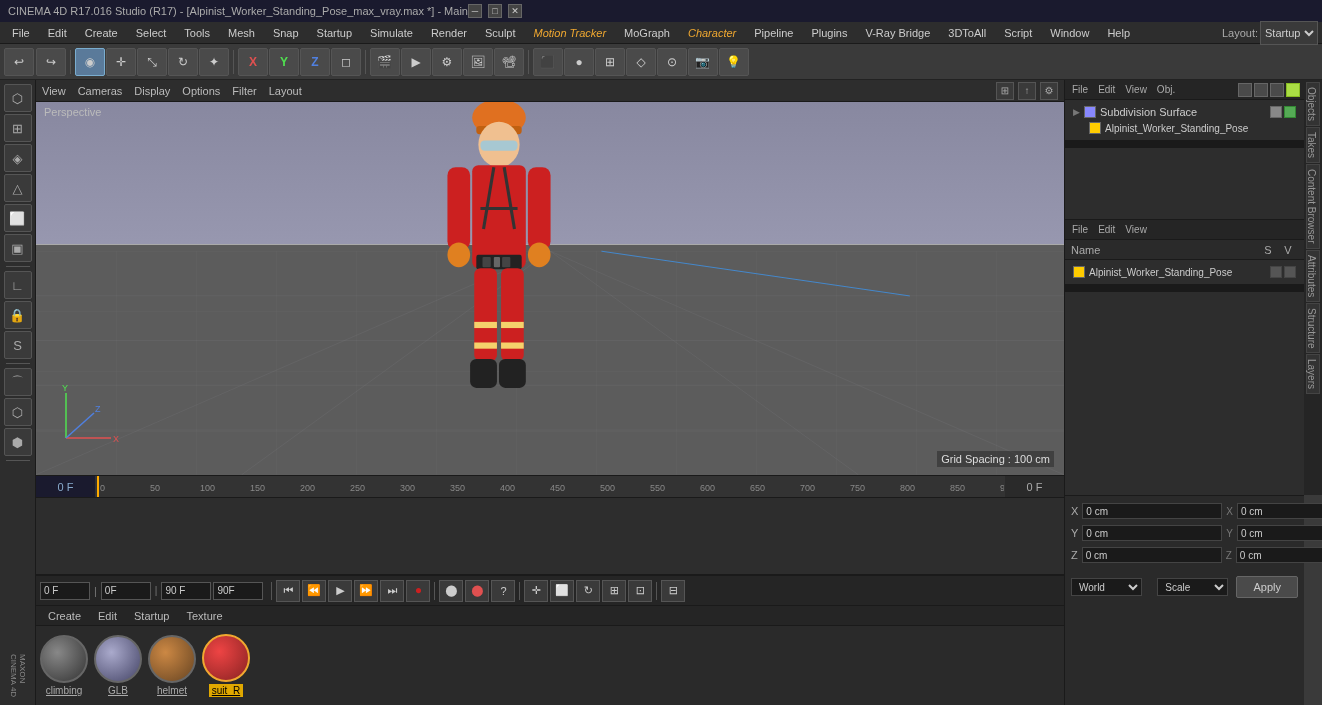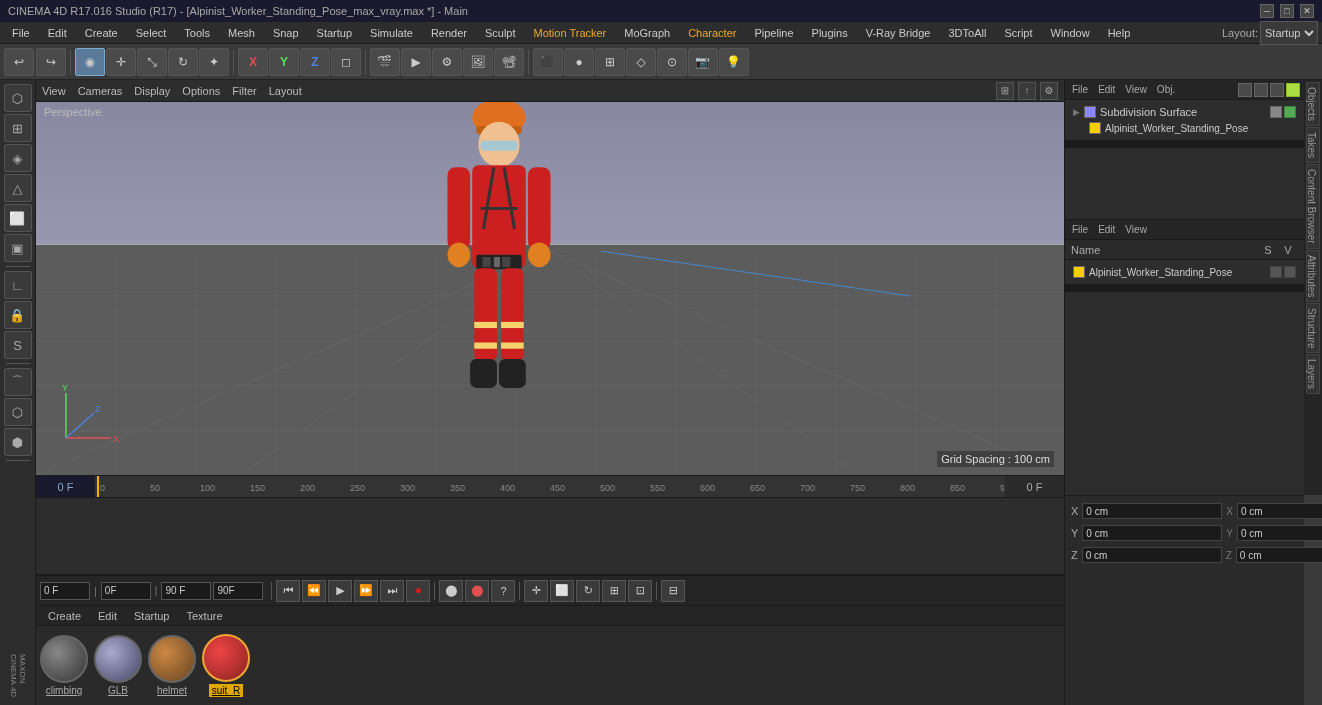--- a/index.html
+++ b/index.html
@@ -1,26 +1,26 @@
 <!DOCTYPE html>
 <html><head>
   <meta charset="utf-8">
   <style>
     * { margin: 0; padding: 0; box-sizing: border-box; }
     body { width: 1322px; height: 705px; overflow: hidden; background: #3a3a3a; font-family: Arial, sans-serif; font-size: 11px; color: #ccc; user-select: none; }
 
     
-    #title-bar { height: 22px; background: #1a1a2e; display: flex; align-items: center; justify-content: space-between; padding: 0 8px; color: #aaa; font-size: 11px; }
+    #title-bar { height: 22px; background: #1a1a2e; display: flex; align-items: center; justify-content: flex-start; padding: 0 8px; color: #aaa; font-size: 11px; }
     #title-bar .window-controls { display: flex; gap: 6px; }
     #title-bar .win-btn { width: 14px; height: 14px; border: 1px solid #666; background: #444; display: flex; align-items: center; justify-content: center; font-size: 9px; cursor: pointer; color: #ccc; }
 
     
     #menu-bar { height: 22px; background: #2d2d2d; display: flex; align-items: center; padding: 0 4px; gap: 2px; border-bottom: 1px solid #1a1a1a; }
     .menu-item { padding: 2px 8px; font-size: 11px; color: #ccc; cursor: pointer; border-radius: 2px; }
-    .menu-item.highlight { color: #f0a830; }
+    .menu-item.highlight { color: #f0a830; font-style: italic; }
 
     
     #toolbar { height: 36px; background: #3a3a3a; display: flex; align-items: center; padding: 0 4px; gap: 2px; border-bottom: 1px solid #222; }
     .tb-btn { width: 30px; height: 28px; background: #4a4a4a; border: 1px solid #555; border-radius: 2px; display: flex; align-items: center; justify-content: center; cursor: pointer; color: #ccc; font-size: 12px; }
     .tb-btn.active { background: #5a7a9a; border-color: #7aadcf; }
     .tb-separator { width: 1px; height: 24px; background: #555; margin: 0 2px; }
     .tb-group { display: flex; gap: 1px; }
 
     
     #main-layout { display: flex; height: calc(705px - 22px - 22px - 36px); }
@@ -489,16 +489,31 @@
 
         <div class="ap-row">
           <span class="ap-label">Z</span>
           <input class="ap-input" value="0 cm" style="">
           <span style="width:20px;font-size:10px;color:#777;text-align:center;">Z</span>
           <input class="ap-input" value="0 cm" style="">
 
         </div>
         <div style="height:6px;"></div>
 
+        <div class="ap-row">
+          <select class="ap-select">
+            <option>World</option>
+            <option>Local</option>
+            <option>Object</option>
+          </select>
+          <span style="width:8px;"></span>
+          <select class="ap-select">
+            <option>Scale</option>
+            <option>Move</option>
+            <option>Rotate</option>
+          </select>
+          <span style="flex:1;"></span>
+          <button class="ap-apply-btn">Apply</button>
+        </div>
       </div>
     </div>
   </div>
 </div>
 
 </body></html>

